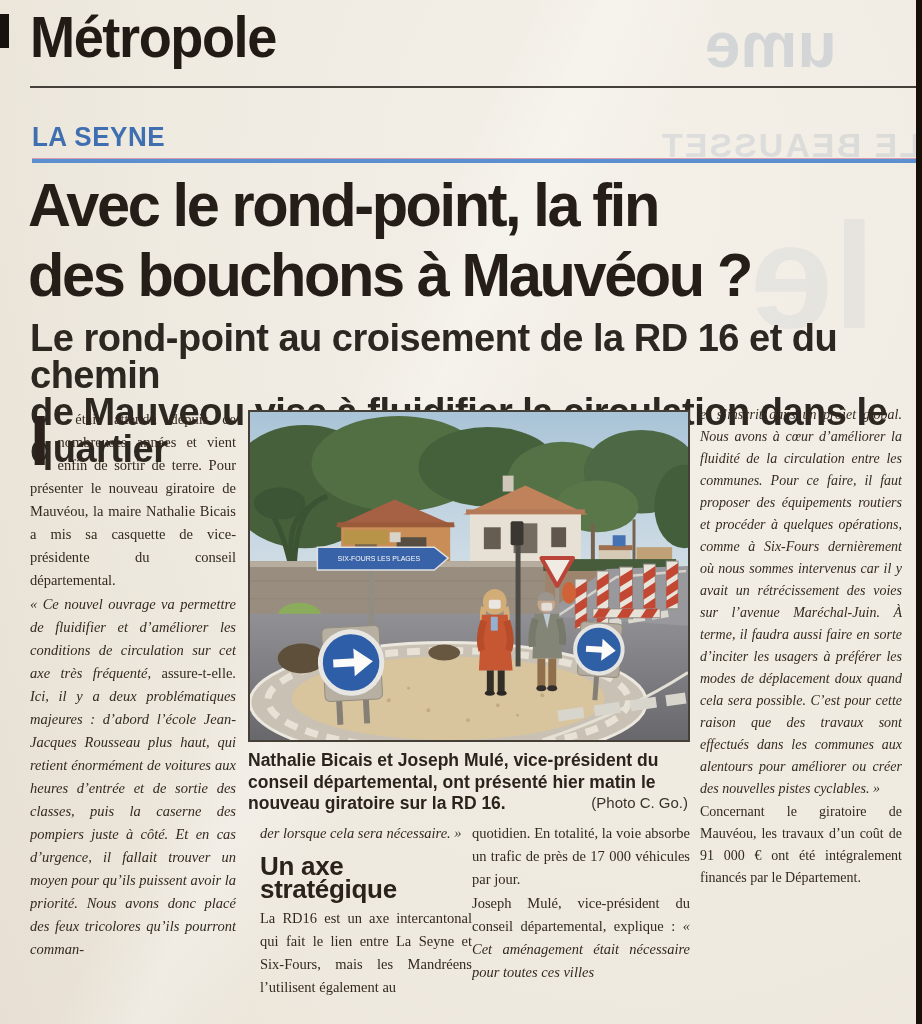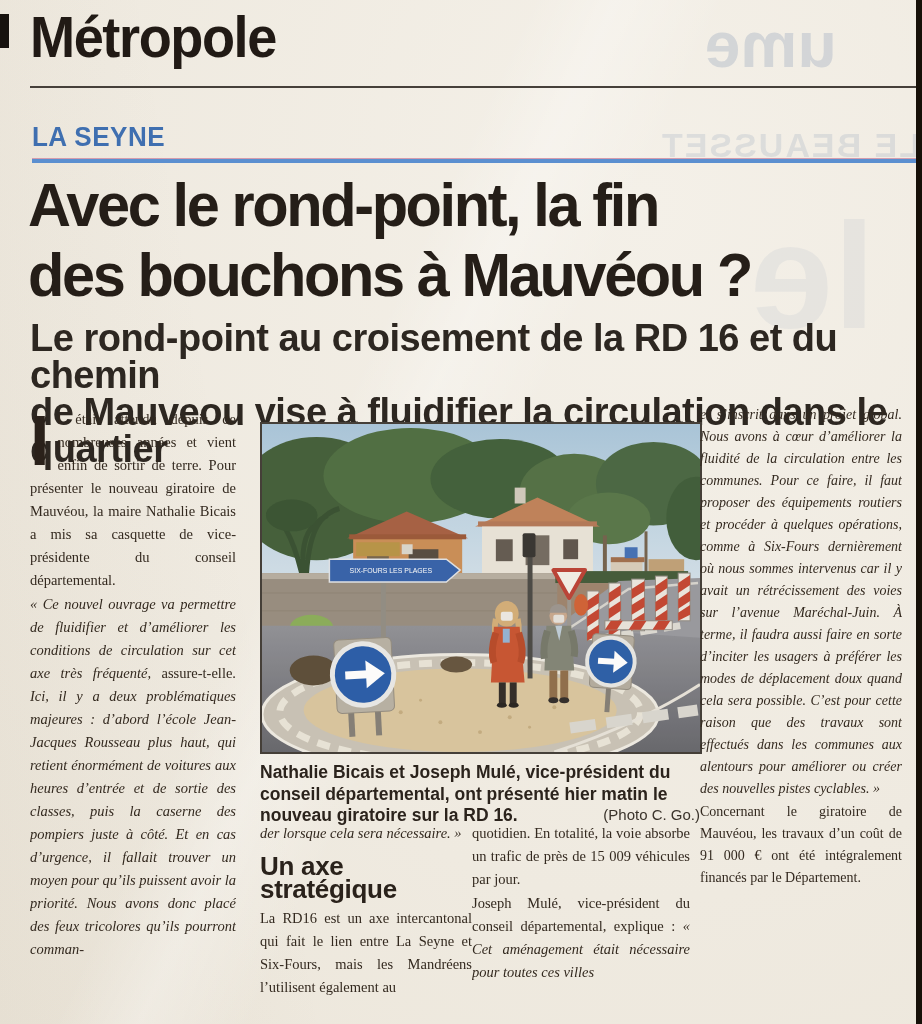--- a/index.html
+++ b/index.html
@@ -56,21 +56,21 @@
   .crosshead{
     font-family:"Liberation Sans","DejaVu Sans",sans-serif;
     font-weight:800;font-size:26px;letter-spacing:-.3px;color:#2a221b;
     margin:10px 0 6px 0;text-align:left;
   }
   .byline{
     font-family:"Liberation Sans","DejaVu Sans",sans-serif;
     font-weight:800;font-size:19px;color:#241d17;text-align:right;margin-top:6px;
   }
   
-  .photo-block{position:absolute;left:248px;top:410px;width:442px;margin:12px;}
+  .photo-block{position:absolute;left:248px;top:410px;width:442px;margin:0;}
   .photo-frame{width:438px;height:328px;border:2px solid #453f38;background:#cfd8dd;overflow:hidden;}
   .photo-frame svg{display:block;width:100%;height:100%;}
   .caption{
     position:relative;margin-top:8px;width:442px;
     font-family:"Liberation Sans","DejaVu Sans",sans-serif;
     font-weight:700;font-size:17.5px;line-height:21.5px;color:#2b231c;text-align:left;
   }
   .cap-credit{
     position:absolute;right:2px;bottom:1px;font-weight:400;font-size:15px;color:#3a332b;
   }
@@ -336,21 +336,21 @@
 
   <div class="col col-midleft">
     <p class="para">
       <em>der lorsque cela sera nécessaire. »</em>
     </p>
     <h3 class="crosshead">Un axe stratégique</h3>
     <p class="para">La RD16 est un axe intercantonal qui fait le lien entre La Seyne et Six-Fours, mais les Mandréens l’utilisent également au</p>
   </div>
 
   <div class="col col-midright">
-    <p class="para">quotidien. En totalité, la voie absorbe un trafic de près de 15 009 véhicules par jour.</p>
+    <p class="para">quotidien. En totalité, la voie absorbe un trafic de près de 17 000 véhicules par jour.</p>
     <p class="para">
       <span>Joseph Mulé, vice-président du conseil départemental, explique : </span><em>« Cet aménagement était nécessaire pour toutes ces villes</em>
     </p>
   </div>
 
   <div class="col col-right">
     <p class="para">
       <em>et s’inscrit dans un projet global. Nous avons à cœur d’améliorer la fluidité de la circulation entre les communes. Pour ce faire, il faut proposer des équipements routiers et procéder à quelques opérations, comme à Six-Fours dernièrement où nous sommes intervenus car il y avait un rétrécissement des voies sur l’avenue Maréchal-Juin. À terme, il faudra aussi faire en sorte d’inciter les usagers à préférer les modes de déplacement doux quand cela sera possible. C’est pour cette raison que des travaux sont effectués dans les communes aux alentours pour améliorer ou créer des nouvelles pistes cyclables. »</em>
     </p>
     <p class="para">Concernant le giratoire de Mauvéou, les travaux d’un coût de 91 000 € ont été intégralement financés par le Département.</p>

